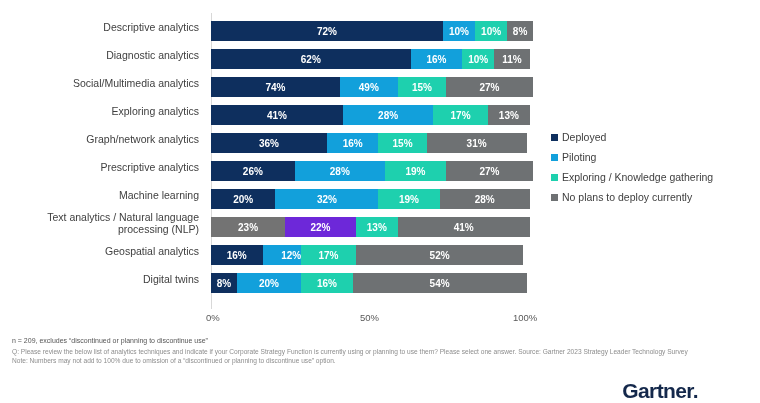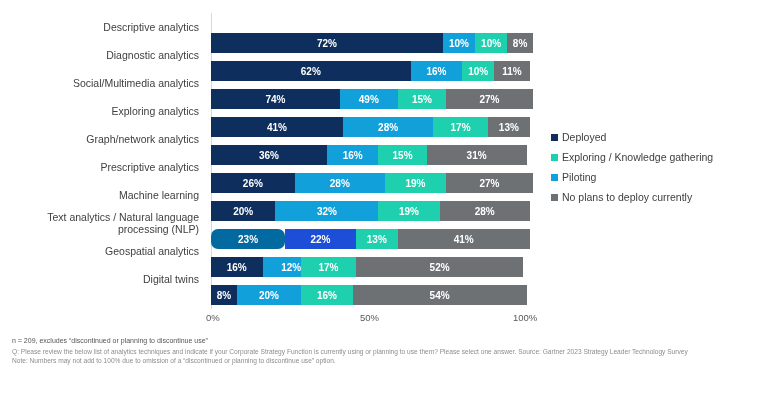--- a/index.html
+++ b/index.html
@@ -58,21 +58,21 @@
     color: #404040;
     line-height: 12px;
     padding-right: 6px;
     box-sizing: border-box;
     white-space: pre-line;
   }
 
   .bar-track {
     position: absolute;
     left: 211px;
-    top: 20px;
+    top: 8px;
     width: 322px;
     height: 20px;
     display: flex;
     align-items: stretch;
   }
 
   .seg {
     display: flex;
     align-items: center;
     justify-content: center;
@@ -292,24 +292,24 @@
             </div>
             <div class="seg" style="width: 90.16px; background: rgb(110, 113, 115);">
               <span>28%</span>
             </div>
           </div>
         </div>
         <div class="row">
           <div class="cat-label">Text analytics / Natural language
 processing (NLP)</div>
           <div class="bar-track">
-            <div class="seg" style="width: 74.06px; background: #0369a1; border-radius: 7px;">
+            <div class="seg" style="width: 74.06px; background: #737373;">
               <span>23%</span>
             </div>
-            <div class="seg" style="width: 70.84px; background: #1d4ed8;">
+            <div class="seg" style="width: 70.84px; background: #6d28d9;">
               <span>22%</span>
             </div>
             <div class="seg" style="width: 41.86px; background: rgb(30, 208, 174);">
               <span>13%</span>
             </div>
             <div class="seg" style="width: 132.02px; background: rgb(110, 113, 115);">
               <span>41%</span>
             </div>
           </div>
         </div>
@@ -354,33 +354,34 @@
       <span class="axis-tick t100">100%</span>
     </div>
   </div>
 
   <div id="legend">
       <div class="legend-item">
         <span class="legend-swatch" style="background: rgb(14, 47, 94);"></span>
         <span class="legend-text">Deployed</span>
       </div>
       <div class="legend-item">
+        <span class="legend-swatch" style="background: rgb(18, 160, 219);"></span>
+        <span class="legend-text">Piloting</span>
+      </div>
+      <div class="legend-item">
         <span class="legend-swatch" style="background: rgb(30, 208, 174);"></span>
         <span class="legend-text">Exploring / Knowledge gathering</span>
-      </div>
-      <div class="legend-item">
-        <span class="legend-swatch" style="background: rgb(18, 160, 219);"></span>
-        <span class="legend-text">Piloting</span>
       </div>
       <div class="legend-item">
         <span class="legend-swatch" style="background: rgb(110, 113, 115);"></span>
         <span class="legend-text">No plans to deploy currently</span>
       </div>
     </div>
 
   <div id="footnotes">
     <div class="fn" id="fn-n">n = 209, excludes “discontinued or planning to discontinue use”</div>
     <div class="fn">Q: Please review the below list of analytics techniques and indicate if your Corporate Strategy Function is currently using or planning to use them? Please select one answer. Source: Gartner 2023 Strategy Leader Technology Survey</div>
     <div class="fn">Note: Numbers may not add to 100% due to omission of a “discontinued or planning to discontinue use” option.</div>
   </div>
 
+  <div id="logo"><span>Gartner</span><span class="dot">.</span></div>
 
 </div>
 
 </body></html>

